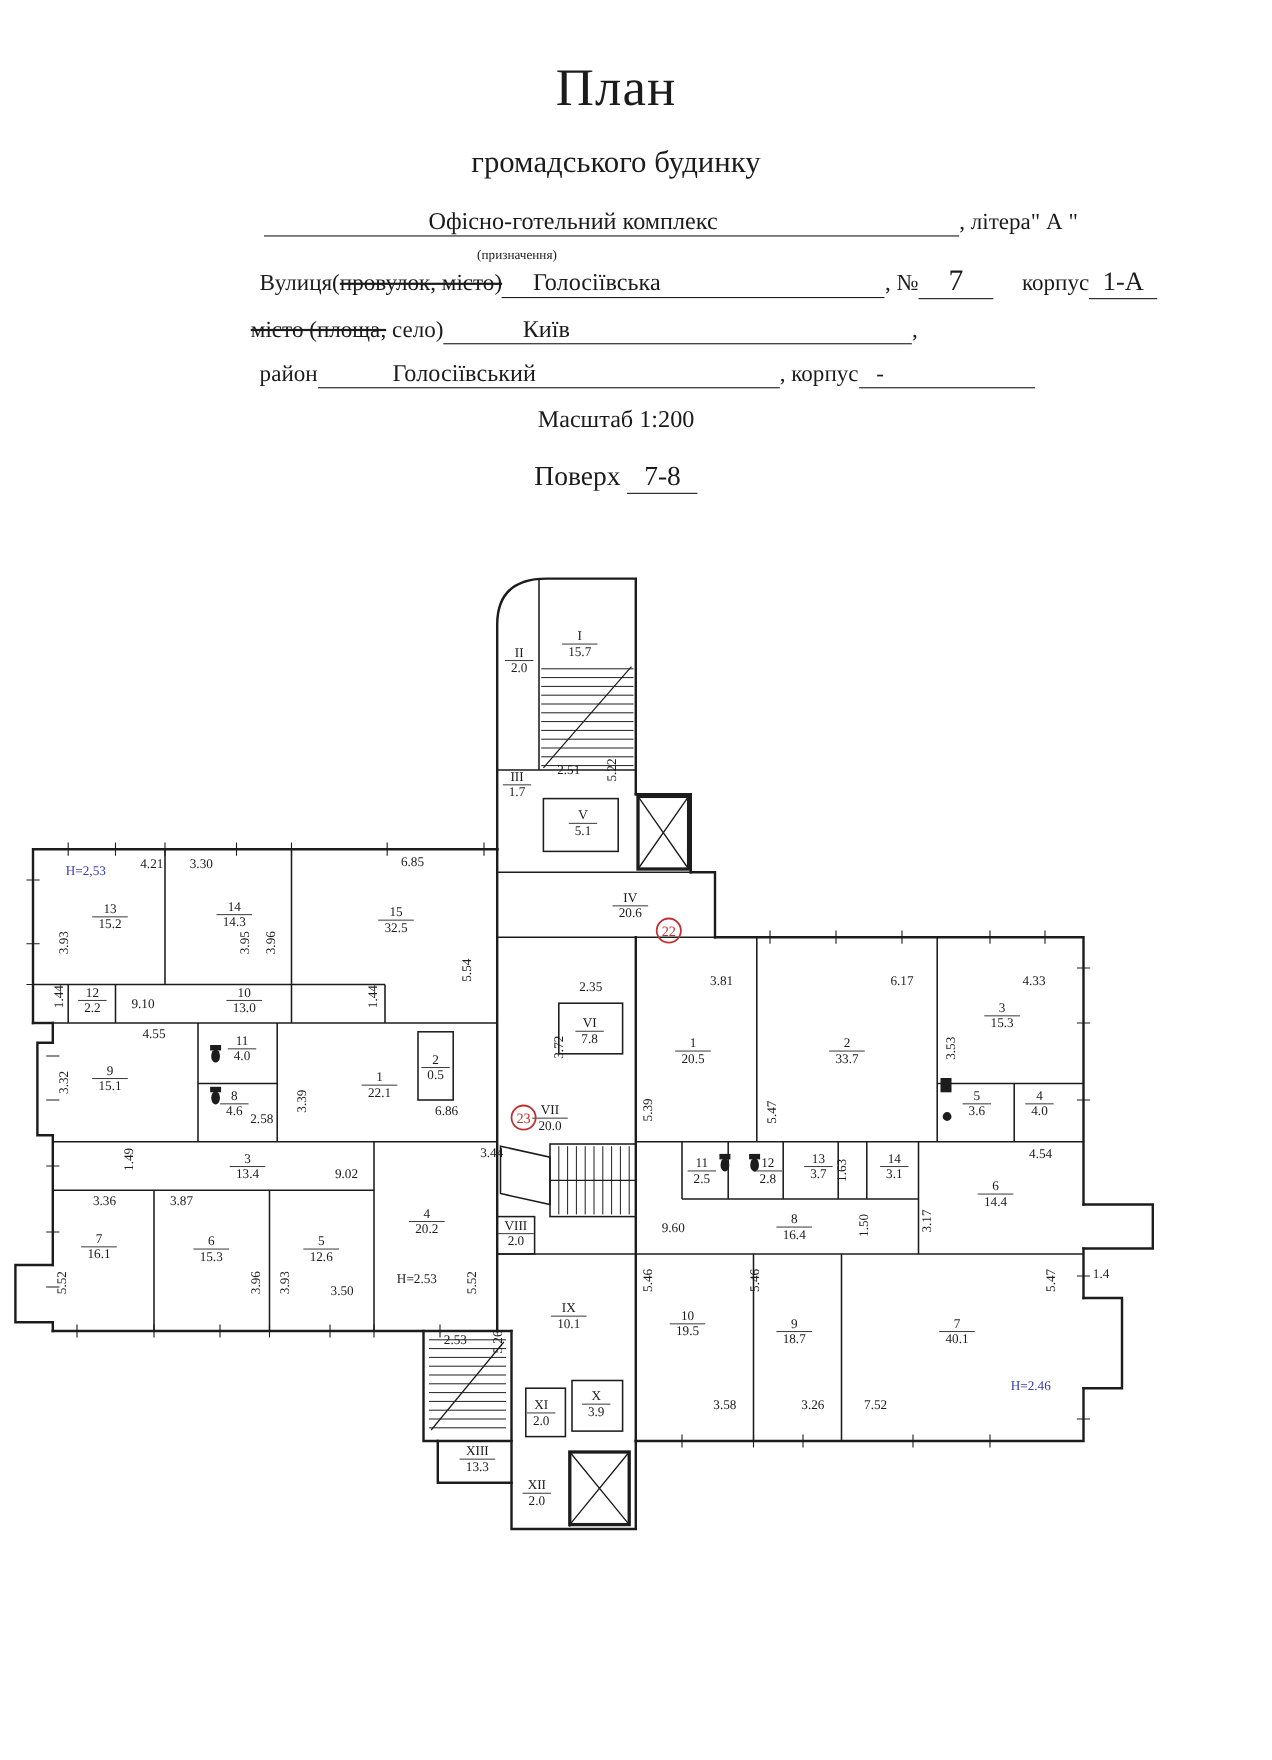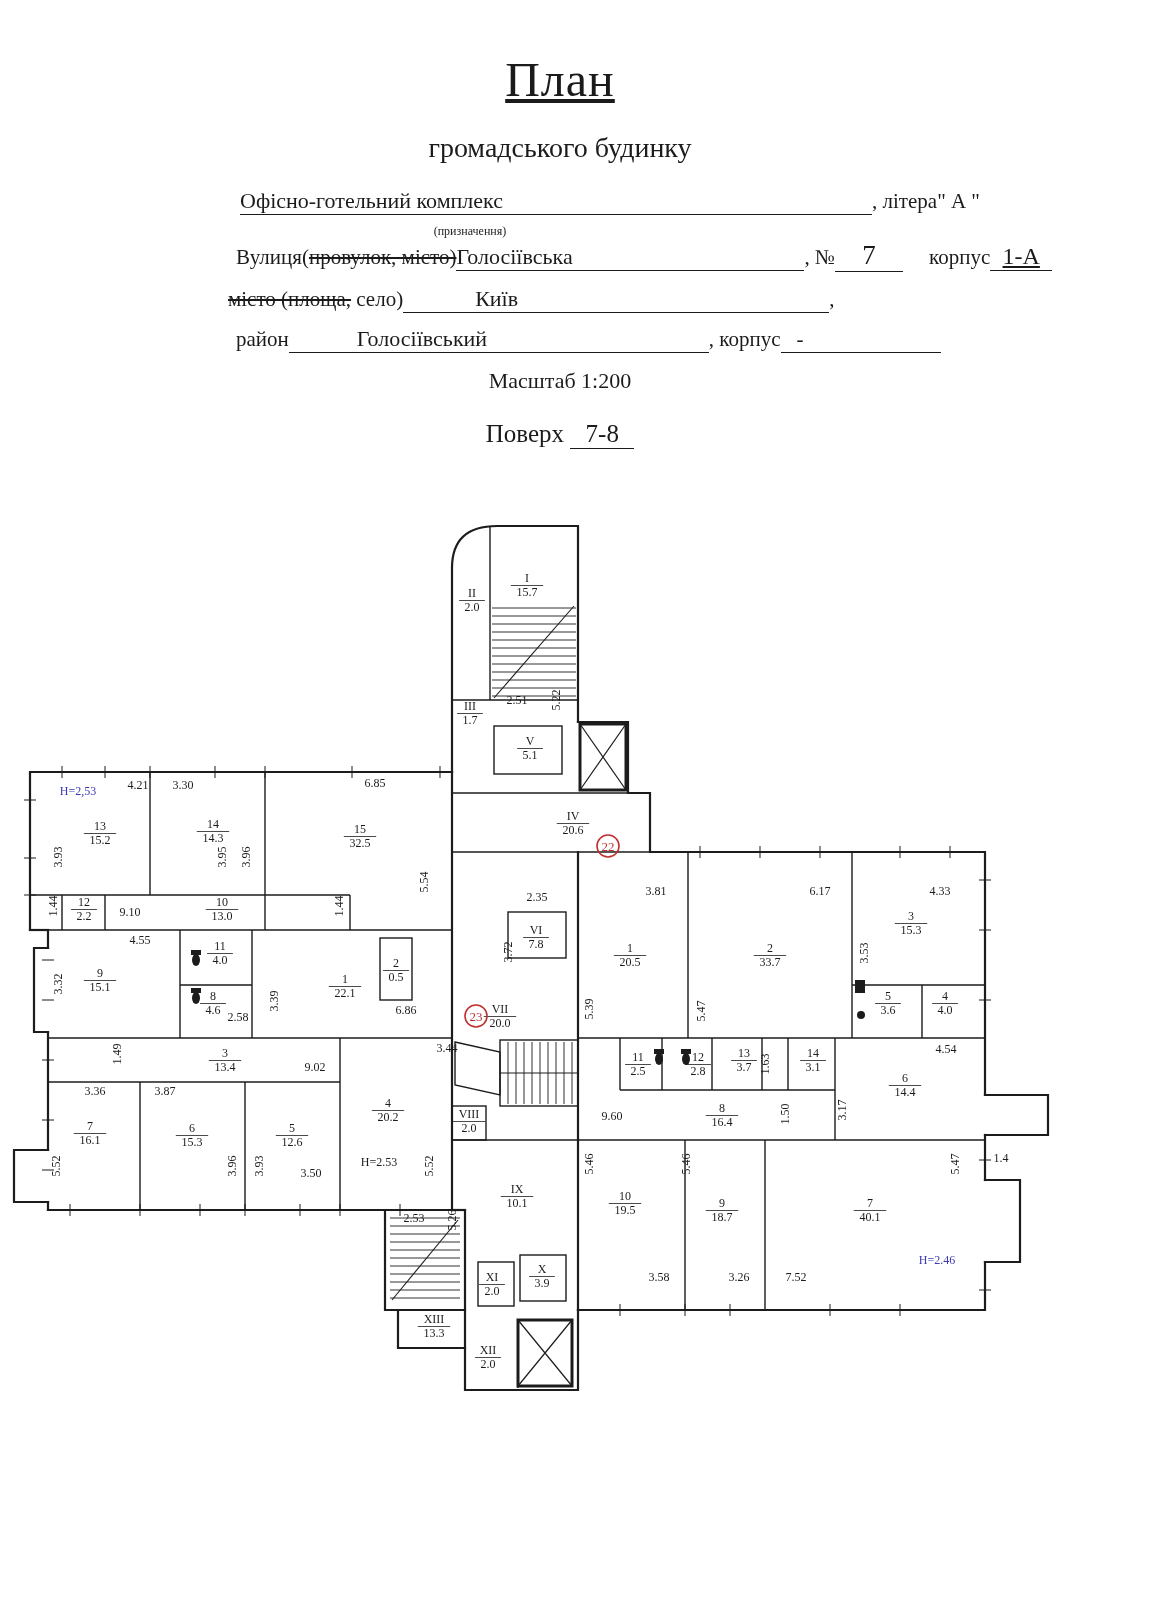--- a/index.html
+++ b/index.html
@@ -1,30 +1,30 @@
 <!DOCTYPE html>
 <html><head>
 <meta charset="utf-8">
 <style>
   *{box-sizing:border-box;}
   html,body{margin:0;padding:0;}
   body{width:1156px;height:1600px;background:#ffffff;position:relative;overflow:hidden;
        font-family:"Liberation Serif",serif;color:#1b1b1b;}
   .abs{position:absolute;white-space:nowrap;}
   .c{left:0;width:1120px;text-align:center;}
-  .title{top:52px;font-size:48px;letter-spacing:1px;text-decoration:underline;}
+  .title{top:52px;font-size:48px;letter-spacing:1px;}
   .subtitle{top:132px;font-size:28px;}
   .row{font-size:21px;}
   .v22{font-size:22px;}
-  .v24{font-size:24px;text-decoration:underline;}
+  .v24{font-size:24px;}
   .v27{font-size:27px;}
   .u{display:inline-block;border-bottom:1.6px solid #1b1b1b;}
-  .purpose-u{width:632px;padding-right:70px;}
+  .purpose-u{width:632px;text-align:center;padding-right:70px;}
   .caption{top:224px;left:300px;width:340px;text-align:center;font-size:12px;}
-  .street-u{width:348px;}
+  .street-u{width:348px;padding-left:28px;}
   .num-u{width:68px;text-align:center;}
   .korpus-u{width:62px;text-align:center;}
   .city-u{width:426px;padding-left:72px;}
   .district-u{width:420px;padding-left:68px;}
   .oblast-u{width:160px;padding-left:16px;}
   .floor-u{width:64px;text-align:center;}
   .ml8{margin-left:26px;}
   .strike{text-decoration:line-through;}
   #plan-svg{position:absolute;left:0;top:0;}
   #plan-labels text{font-family:"Liberation Serif",serif;font-size:12px;}

